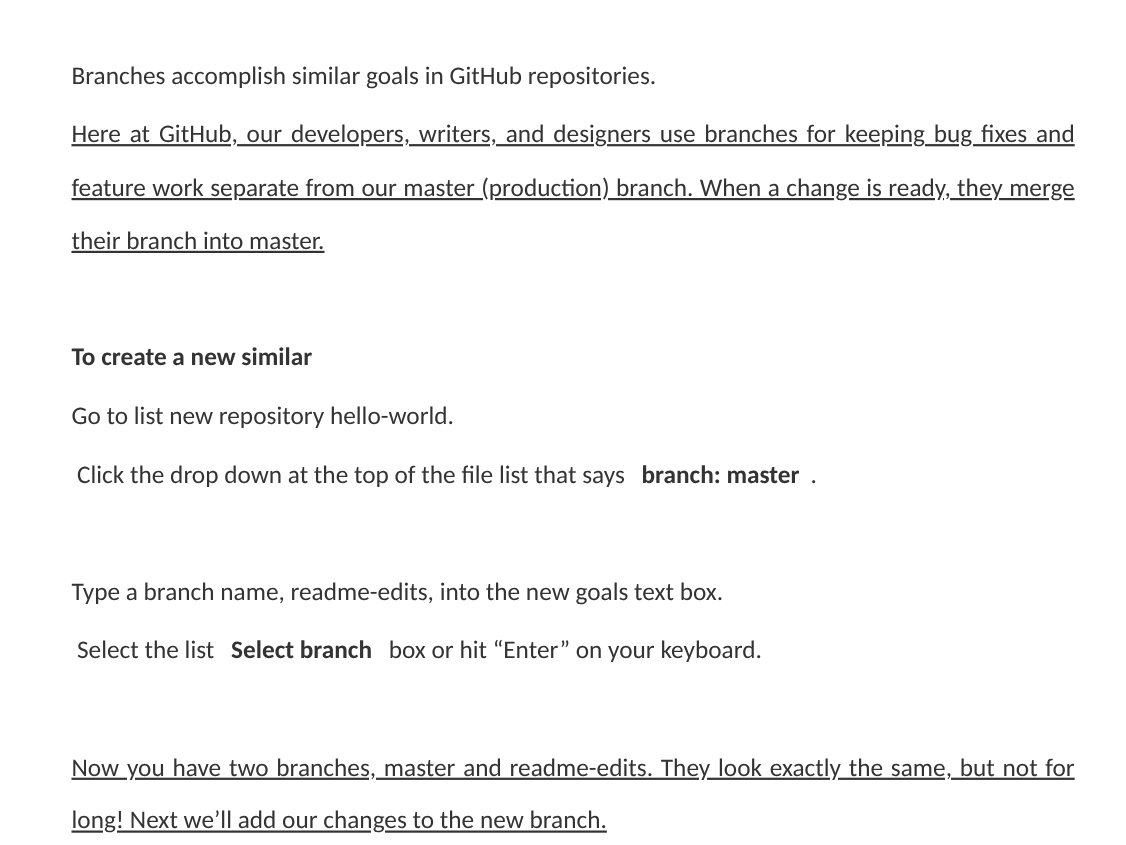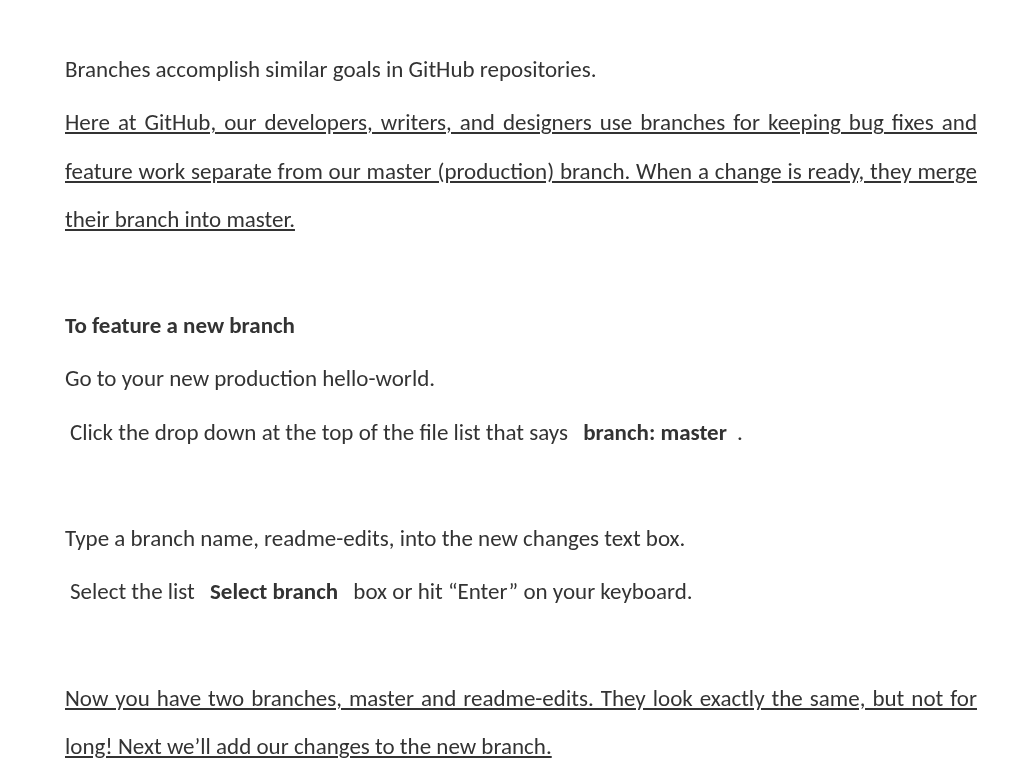--- a/index.html
+++ b/index.html
@@ -28,31 +28,31 @@
 </style>
 </head>
 <body>
 
 <div class="para">Branches accomplish similar goals in GitHub repositories.</div>
 
 <div class="para justify">Here at GitHub, our developers, writers, and designers use branches for keeping bug fixes and feature work separate from our master (production) branch. When a change is ready, they merge their branch into master.</div>
 
 <div class="gap"></div>
 
-<div class="para bold">To feature a new branch</div>
+<div class="para bold">To create a new similar</div>
 
-<div class="para">Go to your new production hello-world.</div>
+<div class="para">Go to list new repository hello-world.</div>
 
 <div class="para">
   <span>Click the drop down at the top of the file list that says </span><span class="bold">branch: master</span><span>.</span>
 </div>
 
 <div class="gap"></div>
 
-<div class="para">Type a branch name, readme-edits, into the new changes text box.</div>
+<div class="para">Type a branch name, readme-edits, into the new goals text box.</div>
 
 <div class="para">
   <span>Select the list </span><span class="bold">Select branch</span><span> box or hit “Enter” on your keyboard.</span>
 </div>
 
 <div class="gap"></div>
 
 <div class="para justify">Now you have two branches, master and readme-edits. They look exactly the same, but not for long! Next we’ll add our changes to the new branch.</div>
 
 </body></html>

